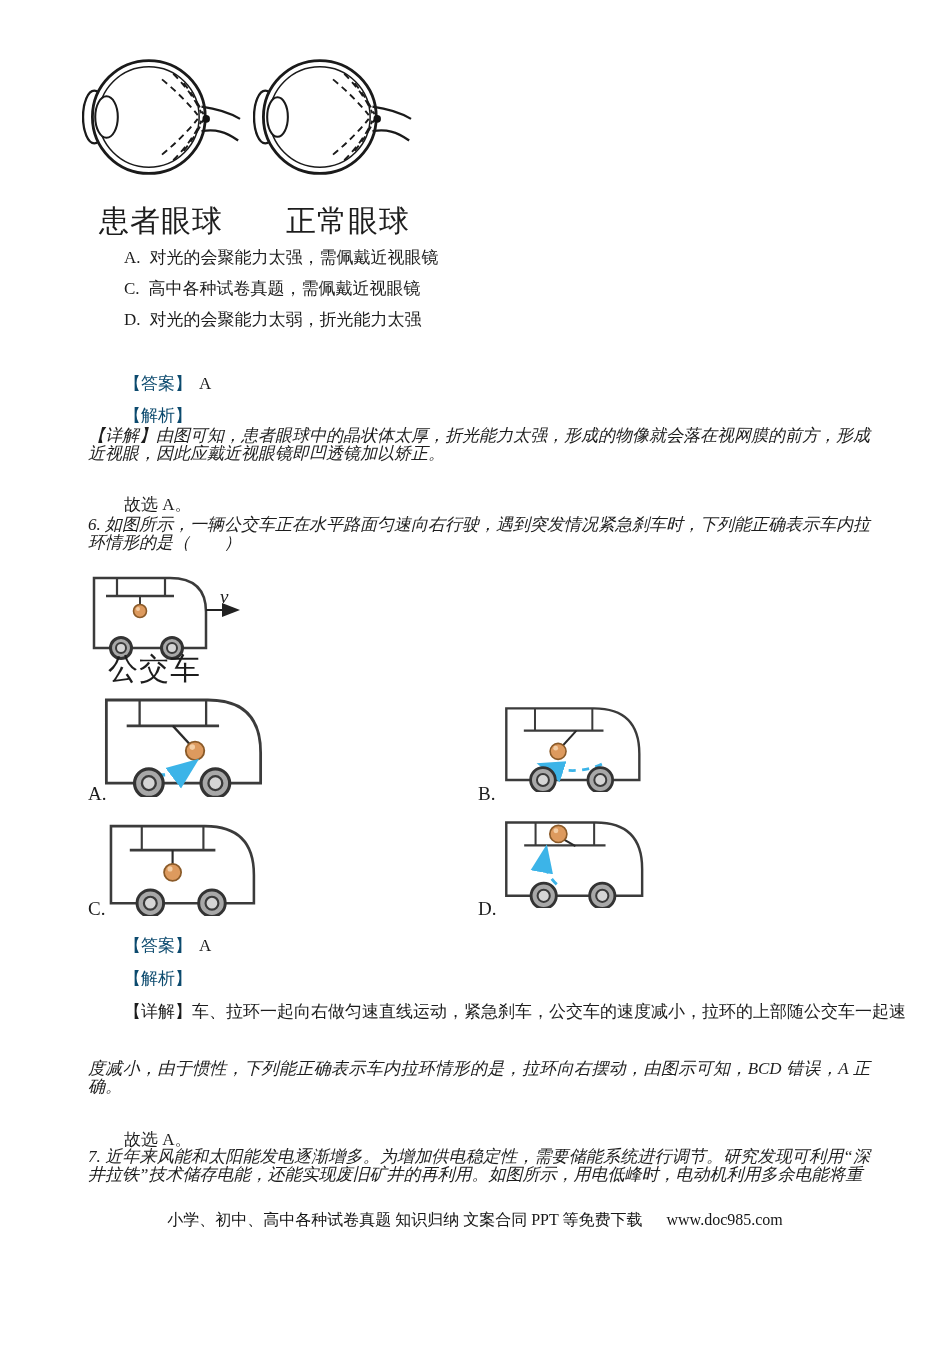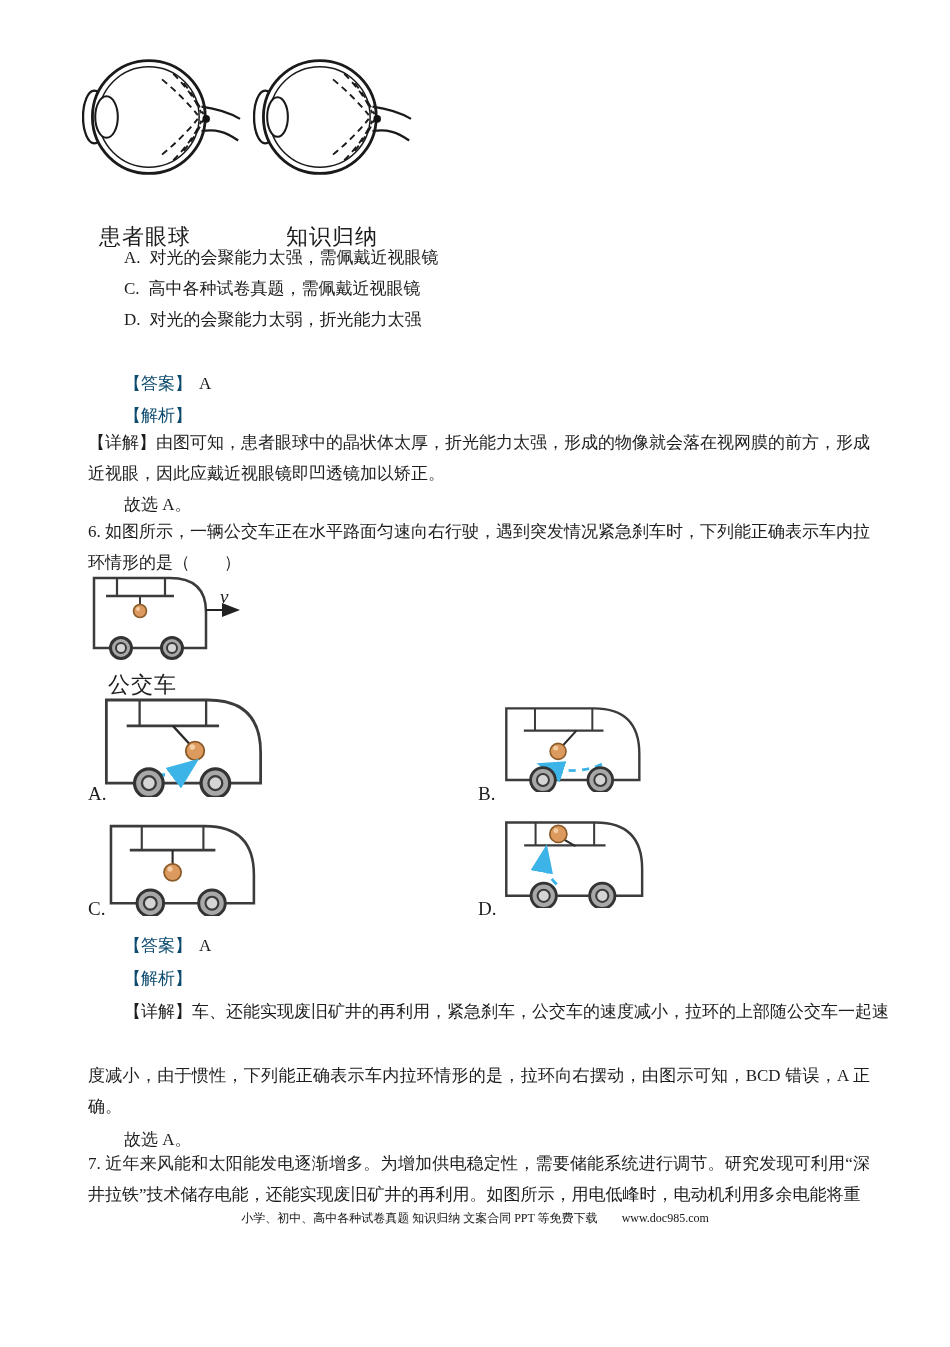--- a/index.html
+++ b/index.html
@@ -7,31 +7,31 @@
     position: relative;
     width: 950px; height: 1347px;
     margin: 0 auto;
     background: #ffffff;
     font-family: "Liberation Serif", "DejaVu Serif", serif;
     color: #1d1d1d;
     font-size: 17px;
     overflow: hidden;
   }
   .abs { position: absolute; }
-  .para { width: 782px; text-align: justify; line-height: 31px; }
+  .para { width: 782px; text-align: justify; line-height: 18px; font-style: italic; }
   .line { line-height: 31px; white-space: nowrap; margin-left: 36px; }
   .blue { color: #0c4a6e; }
   .opt-label { margin-right: 9px; }
   .answer-val { margin-left: 7px; }
-  .fig-caption { font-size: 22px; letter-spacing: 1px; margin-top: 21px; }
+  .fig-caption { font-size: 30px; letter-spacing: 1px; }
   .bus-opt-label { font-size: 19px; line-height: 22px; }
   .footer {
     position: absolute; left: 0; top: 1210px; width: 950px;
     display: flex; justify-content: center; align-items: baseline; gap: 24px;
-    font-size: 12px; color: #151515;
+    font-size: 16px; color: #151515;
   }
   svg { display: block; }
   .q5-options .line { height: 31px; }
 </style>
 </head>
 <body>
 
 <div class="page">
 
   <svg class="abs" style="left:82px; top:54px;" width="160" height="126" viewBox="0 0 170 134">
@@ -68,21 +68,21 @@
       <path d="M 108,103 Q 121,87 129,70"></path>
     </g>
     <g stroke="#1a1a1a" stroke-width="2.4" fill="none">
       <path d="M 127,56 C 142,58 156,62 168,69"></path>
       <path d="M 127,82 C 142,80 152,82 166,92"></path>
     </g>
     <circle cx="132" cy="69" r="4" fill="#111"></circle>
   </svg>
 
   <div class="abs fig-caption" style="left:99px; top:201px;">患者眼球</div>
-  <div class="abs fig-caption" style="left:286px; top:201px;">知识归纳</div>
+  <div class="abs fig-caption" style="left:286px; top:201px;">正常眼球</div>
 
   <div class="abs q5-options" style="left:88px; top:242px;">
     <div class="line">
       <span class="opt-label">A.</span><span>对光的会聚能力太强，需佩戴近视眼镜</span>
     </div>
     <div class="line">
       <span class="opt-label">C.</span><span>高中各种试卷真题，需佩戴近视眼镜</span>
     </div>
     <div class="line">
       <span class="opt-label">D.</span><span>对光的会聚能力太弱，折光能力太强</span>
@@ -215,21 +215,21 @@
     </g>
   </svg>
   <div class="abs bus-opt-label" style="left:478px; top:898px;">D.</div>
 
   <div class="abs line" style="left:88px; top:930px;">
     <span class="blue">【答案】</span><span class="answer-val">A</span>
   </div>
   <div class="abs line blue" style="left:88px; top:963px;">【解析】</div>
 
   <div class="abs line" style="left:88px; top:996px;">
-    <span>【详解】</span><span>车、还能实现废旧矿井的再利用，紧急刹车，公交车的速度减小，拉环的上部随公交车一起速</span>
+    <span>【详解】</span><span>车、拉环一起向右做匀速直线运动，紧急刹车，公交车的速度减小，拉环的上部随公交车一起速</span>
   </div>
   <div class="abs para" style="left:88px; top:1060px;">度减小，由于惯性，下列能正确表示车内拉环情形的是，拉环向右摆动，由图示可知，BCD 错误，A 正确。</div>
   <div class="abs line" style="left:88px; top:1124px;">故选 A。</div>
 
   <div class="abs para" style="left:88px; top:1148px;">7. 近年来风能和太阳能发电逐渐增多。为增加供电稳定性，需要储能系统进行调节。研究发现可利用“深井拉铁”技术储存电能，还能实现废旧矿井的再利用。如图所示，用电低峰时，电动机利用多余电能将重</div>
 
   <div class="footer">
     <span>小学、初中、高中各种试卷真题 知识归纳 文案合同 PPT 等免费下载</span>
     <span>www.doc985.com</span>
   </div>

